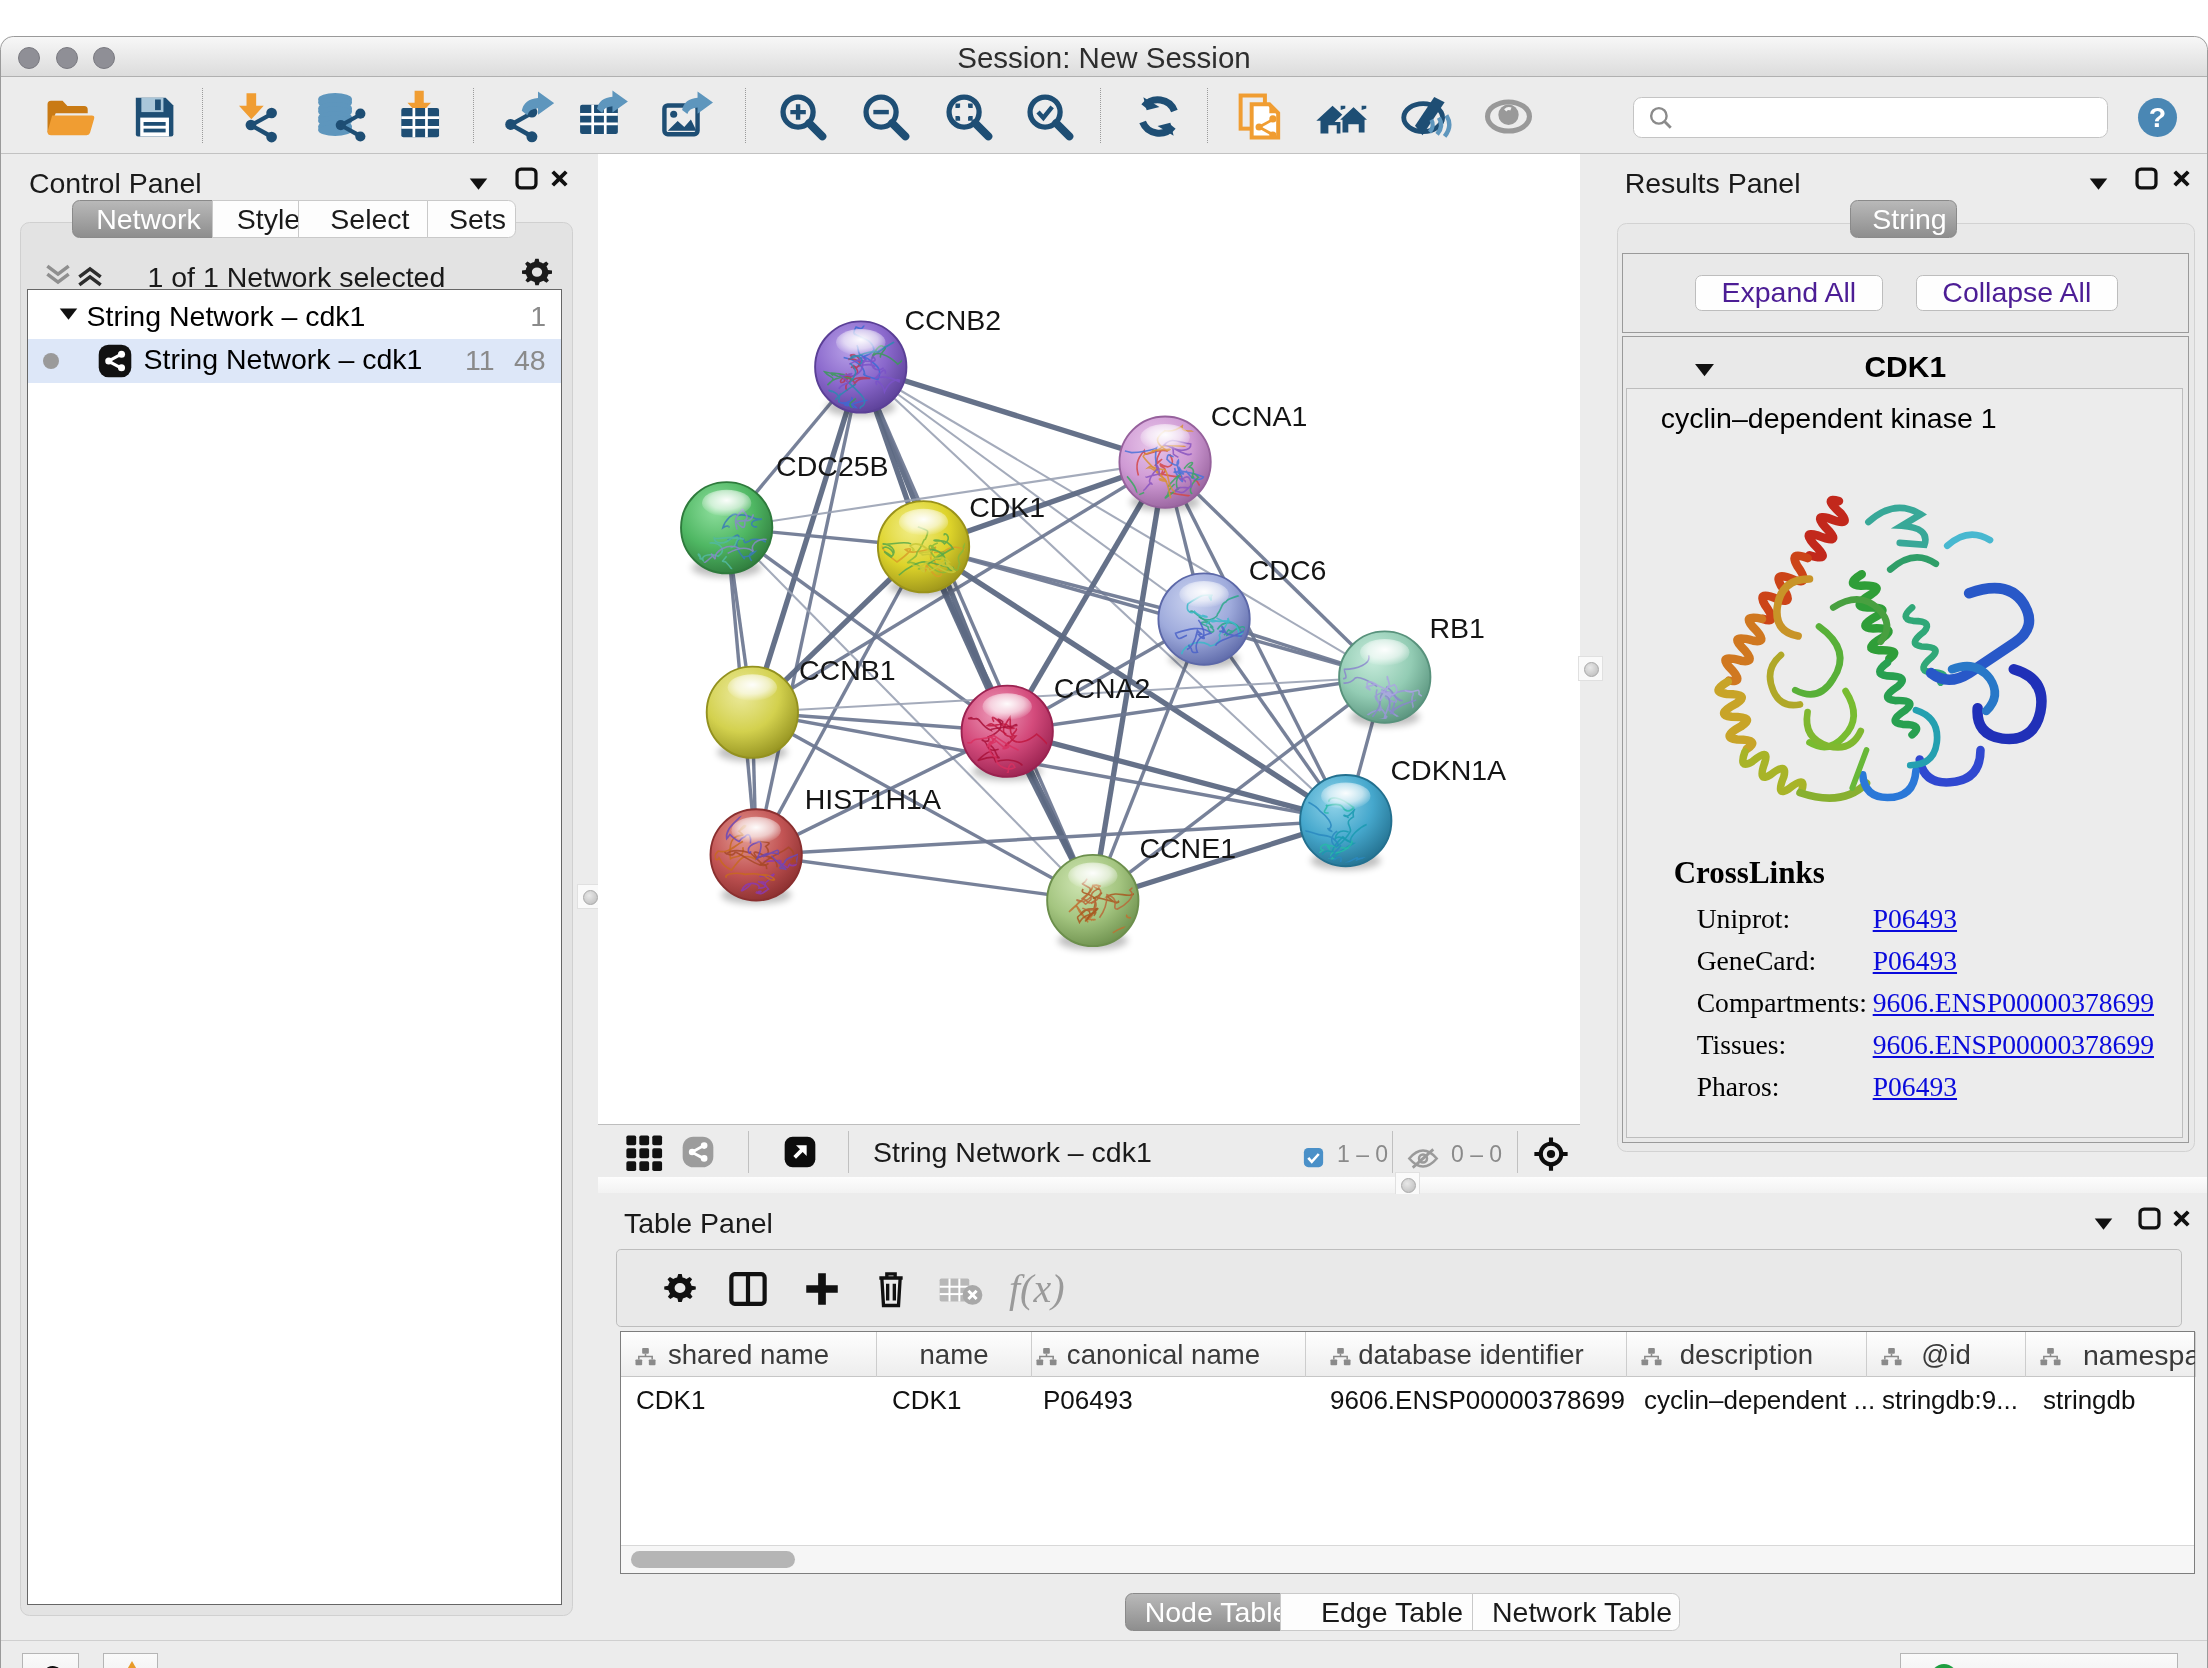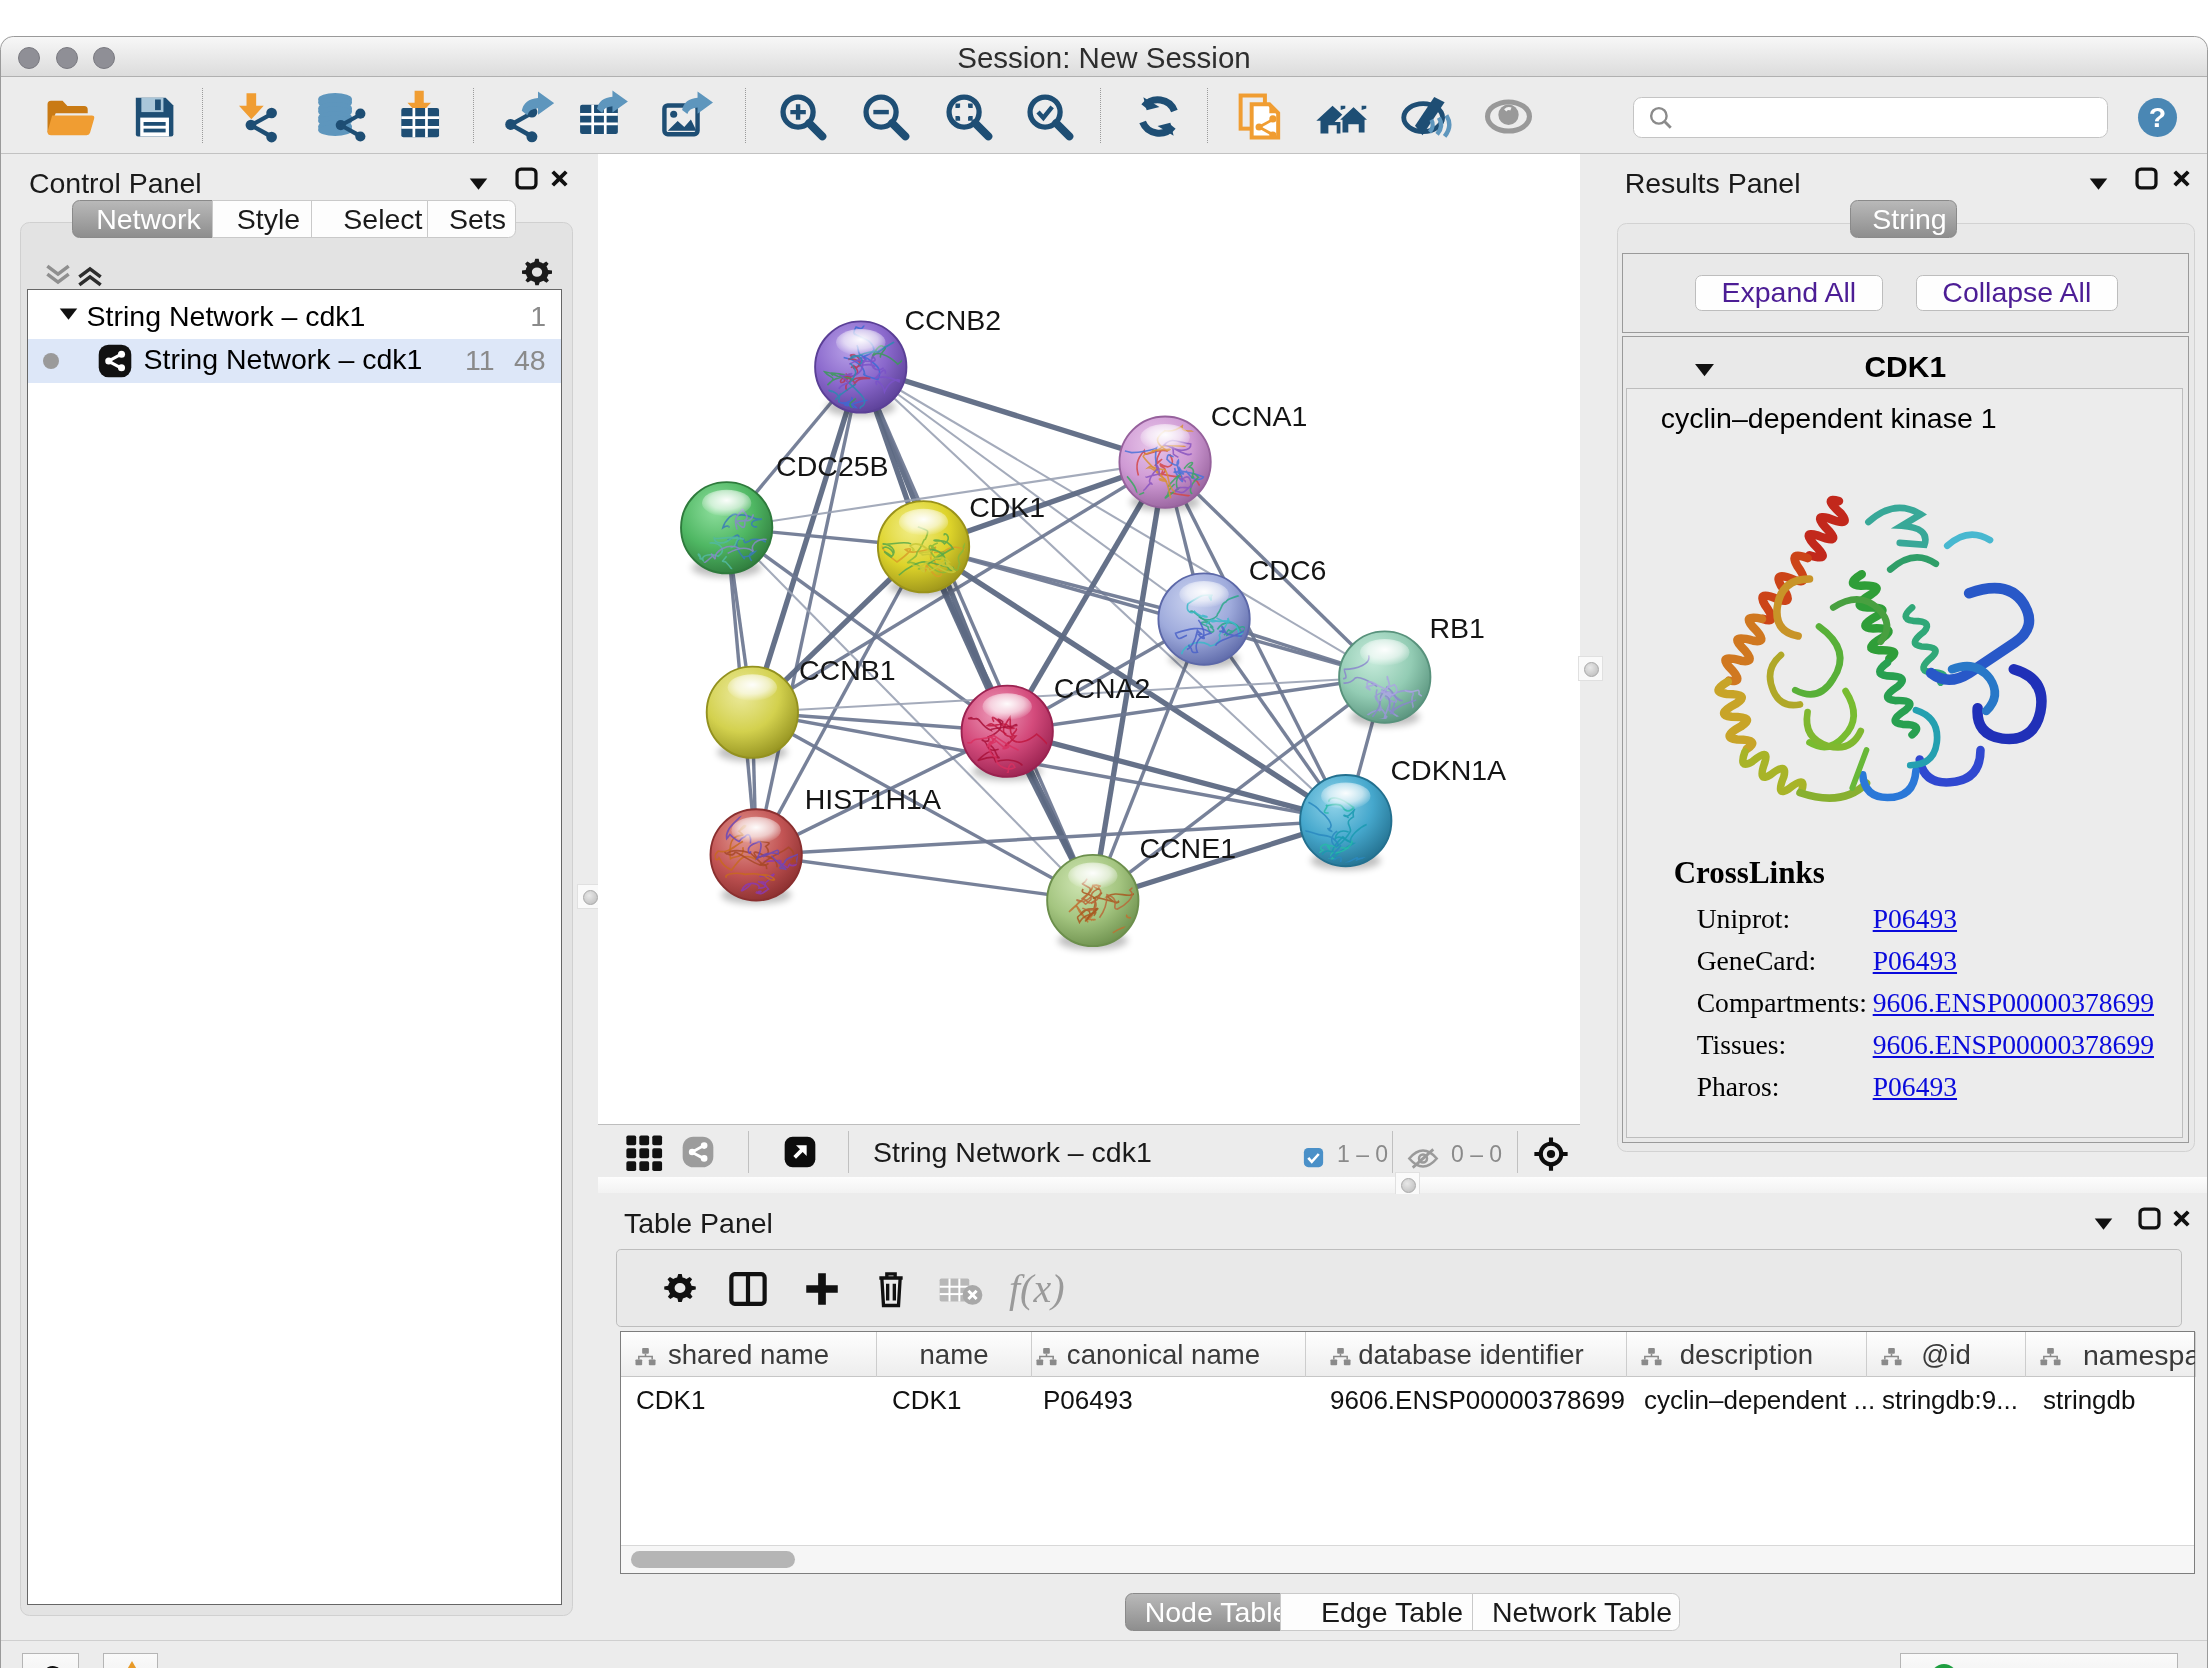--- a/index.html
+++ b/index.html
@@ -240,33 +240,34 @@
           <path d="M3 6 h14 L10 15z" fill="#111"></path>
         </svg></div>
 <div class="abs" style="left:509px;top:11.4px"><svg width="27" height="27" viewBox="0 0 20 20">
           <rect x="3" y="3" width="14" height="14" rx="3" fill="none" stroke="#111" stroke-width="2.4"></rect>
         </svg></div>
 <div class="abs" style="left:542px;top:11.4px"><svg width="27" height="27" viewBox="0 0 20 20">
           <path d="M4 6 L6 4 L10 8 L14 4 L16 6 L12 10 L16 14 L14 16 L10 12 L6 16 L4 14 L8 10z" fill="#111"></path>
         </svg></div>
 <div class="tab tabsel" style="left:68px;top:46px;width:141px;border-radius:7.6px 0 0 7.6px">Network</div>
 <div class="tab" style="left:208px;top:46px;width:101px">Style</div>
-<div class="tab" style="left:307px;top:46px;width:132px">Select</div>
+<div class="tab" style="left:294px;top:46px;width:132px">Select</div>
 <div class="tab" style="left:423px;top:46px;width:89px;border-radius:0 7.6px 7.6px 0">Sets</div>
 <div id="cpinner">
   <svg class="abs" style="left:21px;top:40px" width="32" height="25" viewBox="0 0 24 18">
           <g fill="none" stroke="#8f8f8f" stroke-width="2.6">
             <path d="M4 2 l8 6 8-6 M4 8 l8 6 8-6"></path>
           </g>
         </svg>
   <svg class="abs" style="left:53px;top:40px" width="32" height="25" viewBox="0 0 24 18">
           <g fill="none" stroke="#2d2d2d" stroke-width="2.6">
             <path d="M4 16 l8-6 8 6 M4 10 l8-6 8 6"></path>
           </g>
         </svg>
+  <div class="abs" style="left:0;top:38px;width:100%;text-align:center;font-size:28.5px;color:#1a1a1a">1 of 1 Network selected</div>
   <svg class="abs" style="left:496px;top:31px" width="40" height="40" viewBox="0 0 24 21">
           <path d="M11 1.5 h2 l0.45 2.2 a8.5 8.5 0 0 1 2.2 0.9 l1.9-1.25 1.4 1.4 -1.25 1.9 a8.5 8.5 0 0 1 0.9 2.2 L21 9.3 v2 l-2.2 0.45 a8.5 8.5 0 0 1-0.9 2.2 l1.25 1.9 -1.4 1.4 -1.9-1.25 a8.5 8.5 0 0 1-2.2 0.9 L13 19 h-2 l-0.45-2.2 a8.5 8.5 0 0 1-2.2-0.9 l-1.9 1.25 -1.4-1.4 1.25-1.9 a8.5 8.5 0 0 1-0.9-2.2 L3 11.3 v-2 l2.2-0.45 a8.5 8.5 0 0 1 0.9-2.2 L4.85 4.75 l1.4-1.4 1.9 1.25 a8.5 8.5 0 0 1 2.2-0.9 z M12 7.2 a3.1 3.1 0 1 0 0 6.2 a3.1 3.1 0 1 0 0-6.2 z" fill="#1a1a1a" transform="scale(1 0.91)"></path>
         </svg>
   <div id="cplist">
     <div class="abs" style="left:28.5px;top:11.4px"><svg width="25" height="25" viewBox="0 0 20 20">
               <path d="M3 6 h14 L10 15z" fill="#111"></path>
             </svg></div>
     <div class="abs" style="left:59px;top:9.5px;font-size:28.5px">String Network – cdk1</div>
     <div class="num" style="left:490px;top:9.5px;width:28.5px;text-align:right">1</div>
     <div id="netrow2">

